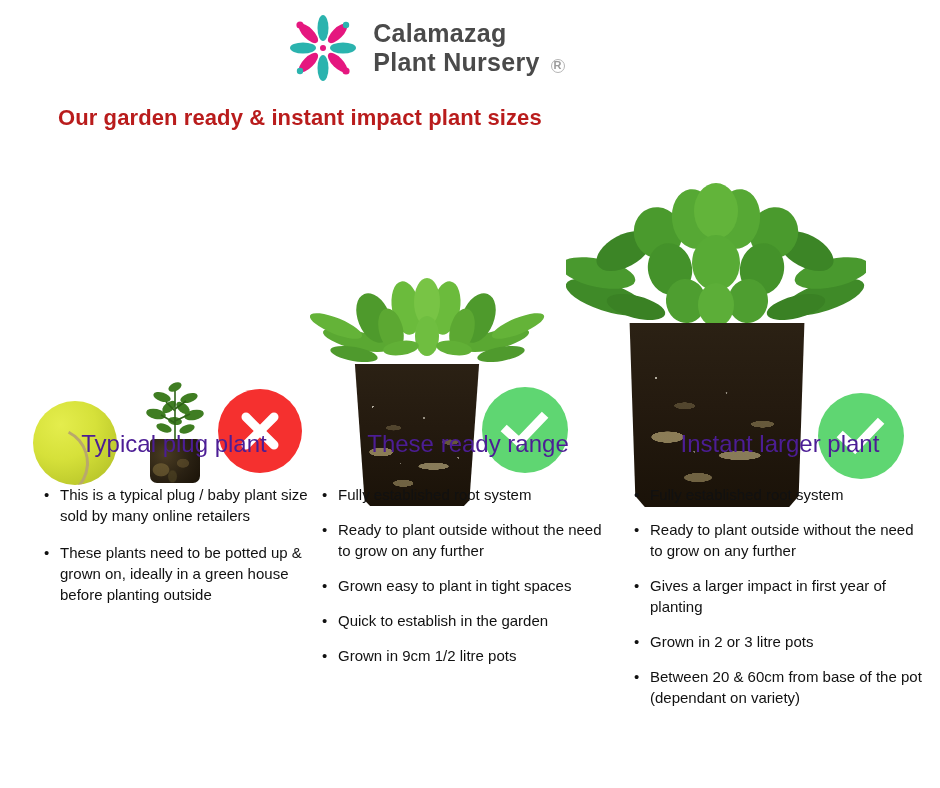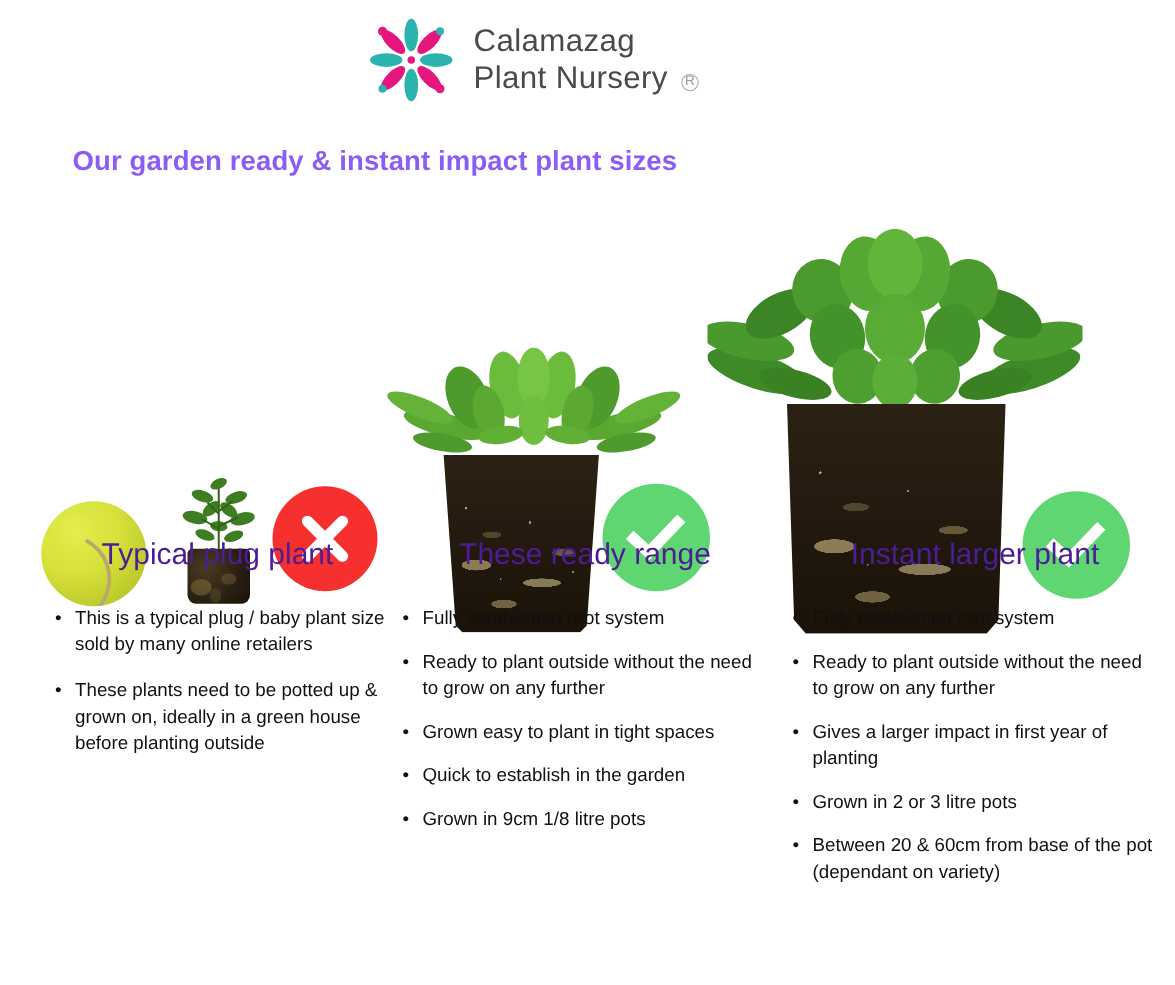--- a/index.html
+++ b/index.html
@@ -18,20 +18,21 @@
 
   
   .logo-block {
     position: absolute;
     left: 0;
     top: 14px;
     width: 852px;
     display: flex;
     justify-content: center;
     align-items: center;
+    font-weight: bold;
   }
   .logo-inner {
     display: flex;
     align-items: center;
     gap: 14px;
   }
   .logo-mark {
     width: 72px;
     height: 68px;
     position: relative;
@@ -65,24 +66,24 @@
     line-height: 11px;
     text-align: center;
     margin-bottom: 4px;
     flex: 0 0 auto;
   }
 
   
   .page-heading {
     position: absolute;
     left: 58px;
-    top: 116px;
+    top: 105px;
     font-size: 22px;
     font-weight: bold;
-    color: #8b5cf6;
+    color: #b91c1c;
     letter-spacing: 0.1px;
     white-space: nowrap;
   }
 
   
   .visual-row {
     position: absolute;
     left: 0;
     top: 85px;
     width: 940px;
@@ -414,21 +415,21 @@
     </ul>
   </div>
 
   <div class="column col-2">
     <div class="col-title">These ready range</div>
     <ul class="bullets">
       <li>Fully established root system</li>
       <li>Ready to plant outside without the need to grow on any further</li>
       <li>Grown easy to plant in tight spaces</li>
       <li>Quick to establish in the garden</li>
-      <li>Grown in 9cm 1/8 litre pots</li>
+      <li>Grown in 9cm 1/2 litre pots</li>
     </ul>
   </div>
 
   <div class="column col-3">
     <div class="col-title">Instant larger plant</div>
     <ul class="bullets">
       <li>Fully established root system</li>
       <li>Ready to plant outside without the need to grow on any further</li>
       <li>Gives a larger impact in first year of planting</li>
       <li>Grown in 2 or 3 litre pots</li>

